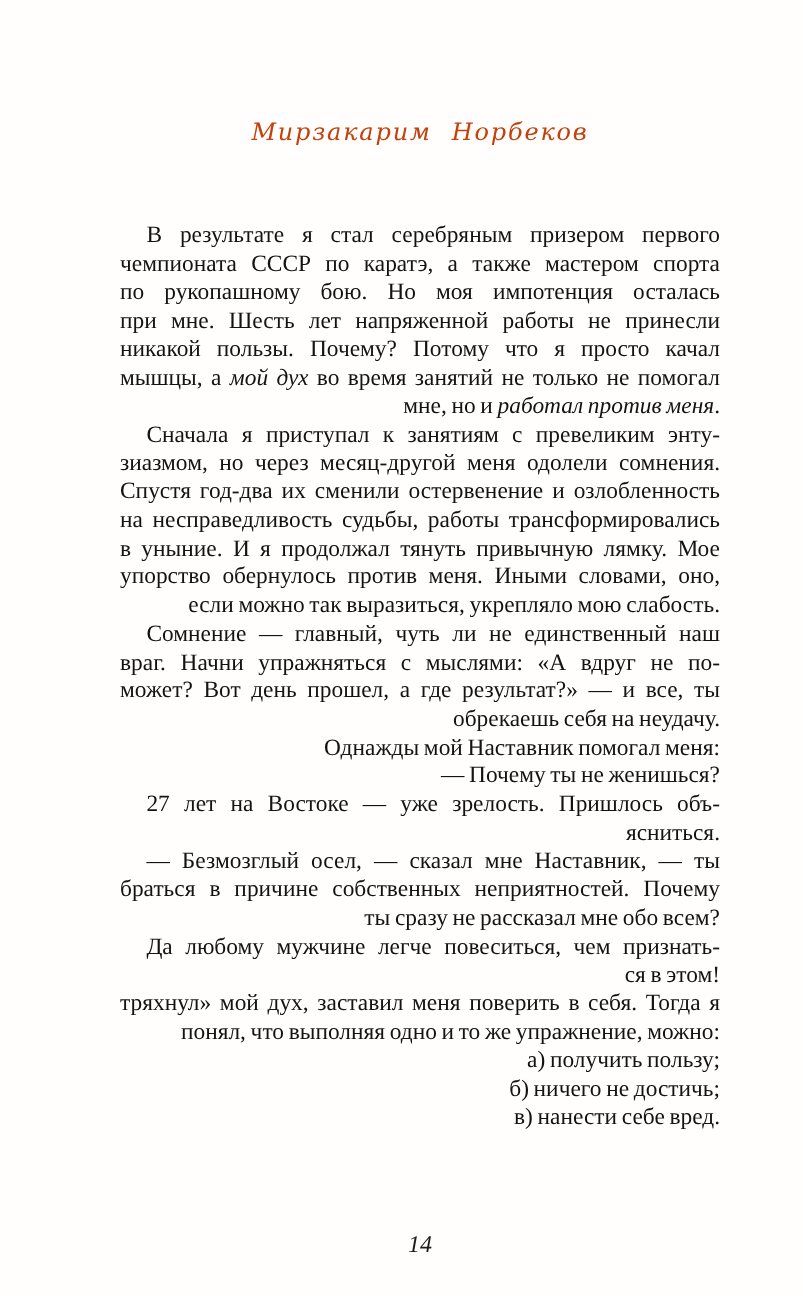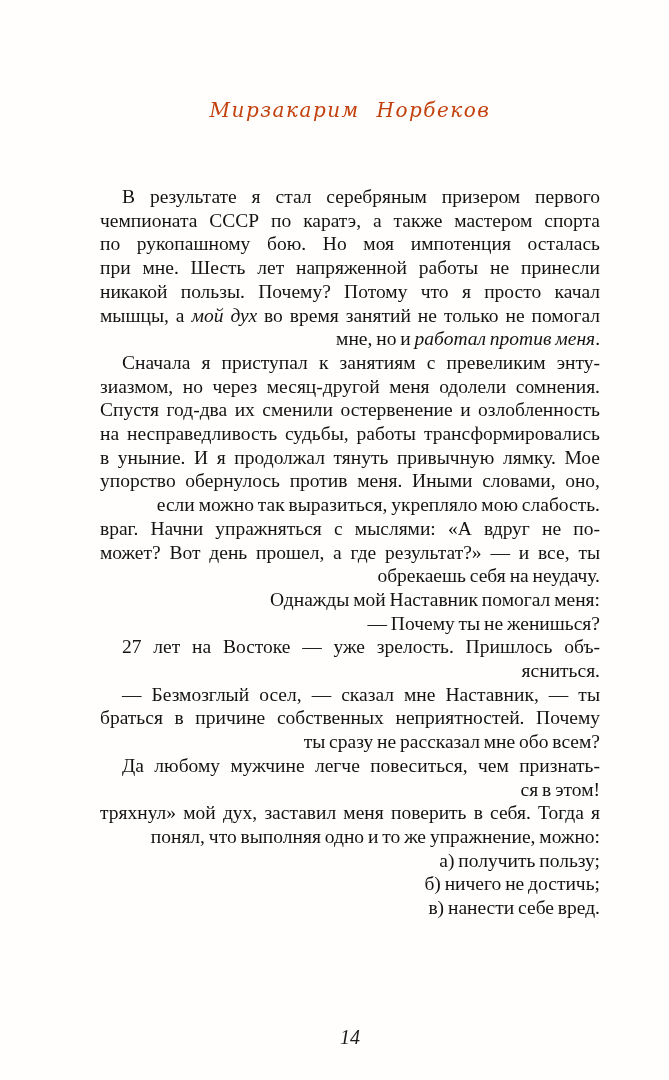--- a/index.html
+++ b/index.html
@@ -78,20 +78,21 @@
       <div class="line jline"><span>никакой пользы. Почему? Потому что я просто качал</span></div>
       <div class="line jline"><span>мышцы, а </span><span class="it">мой дух</span><span> во время занятий не только не помогал</span></div>
       <div class="line"><span>мне, но и </span><span class="it">работал против меня</span><span>.</span></div>
       <div class="line jline indent"><span>Сначала я приступал к занятиям с превеликим энту-</span></div>
       <div class="line jline"><span>зиазмом, но через месяц-другой меня одолели сомнения.</span></div>
       <div class="line jline"><span>Спустя год-два их сменили остервенение и озлобленность</span></div>
       <div class="line jline"><span>на несправедливость судьбы, работы трансформировались</span></div>
       <div class="line jline"><span>в уныние. И я продолжал тянуть привычную лямку. Мое</span></div>
       <div class="line jline"><span>упорство обернулось против меня. Иными словами, оно,</span></div>
       <div class="line"><span>если можно так выразиться, укрепляло мою слабость.</span></div>
+      <div class="line jline indent"><span>Сомнение — главный, чуть ли не единственный наш</span></div>
       <div class="line jline"><span>враг. Начни упражняться с мыслями: «А вдруг не по-</span></div>
       <div class="line jline"><span>может? Вот день прошел, а где результат?» — и все, ты</span></div>
       <div class="line"><span>обрекаешь себя на неудачу.</span></div>
       <div class="line indent"><span>Однажды мой Наставник помогал меня:</span></div>
       <div class="line indent"><span>— Почему ты не женишься?</span></div>
       <div class="line jline indent"><span>27 лет на Востоке — уже зрелость. Пришлось объ-</span></div>
       <div class="line"><span>ясниться.</span></div>
       <div class="line jline indent"><span>— Безмозглый осел, — сказал мне Наставник, — ты</span></div>
       <div class="line jline"><span>браться в причине собственных неприятностей. Почему</span></div>
       <div class="line"><span>ты сразу не рассказал мне обо всем?</span></div>

